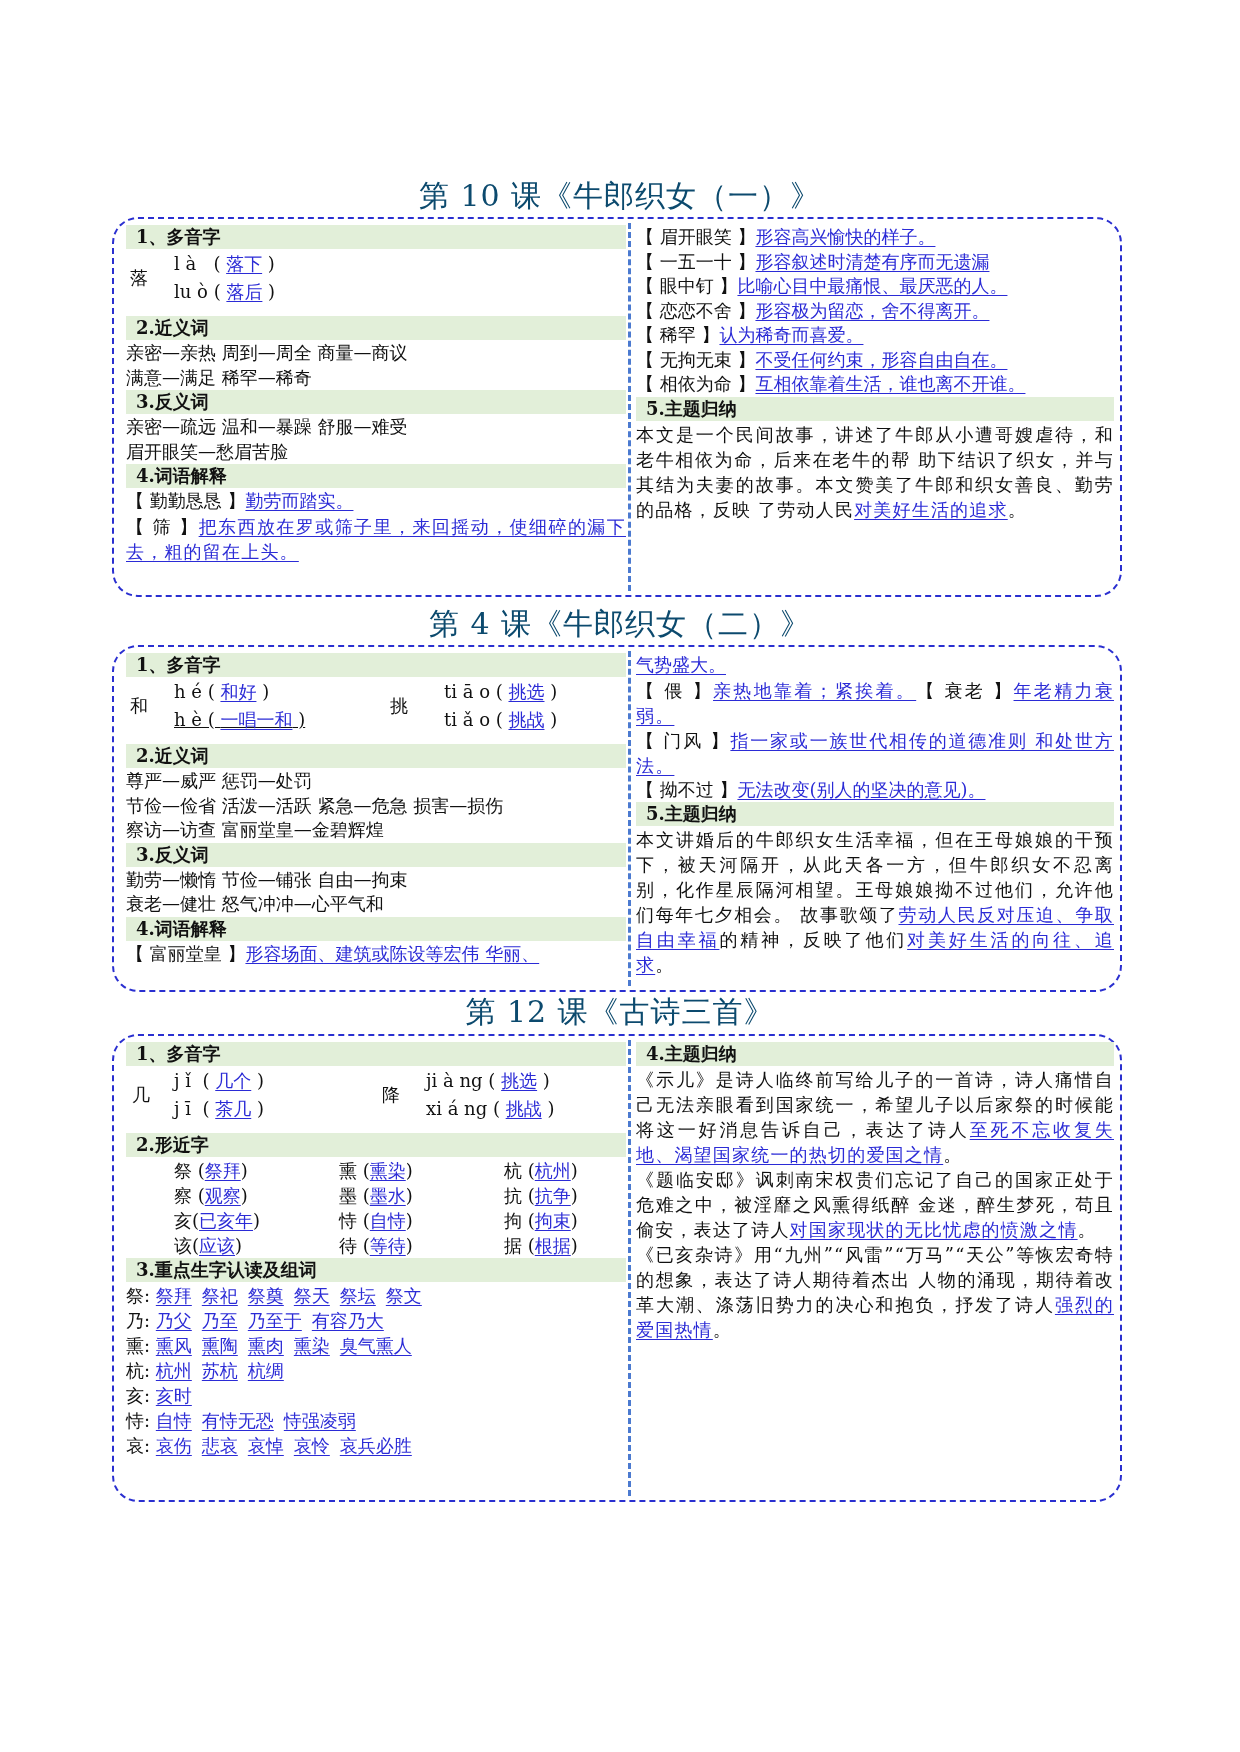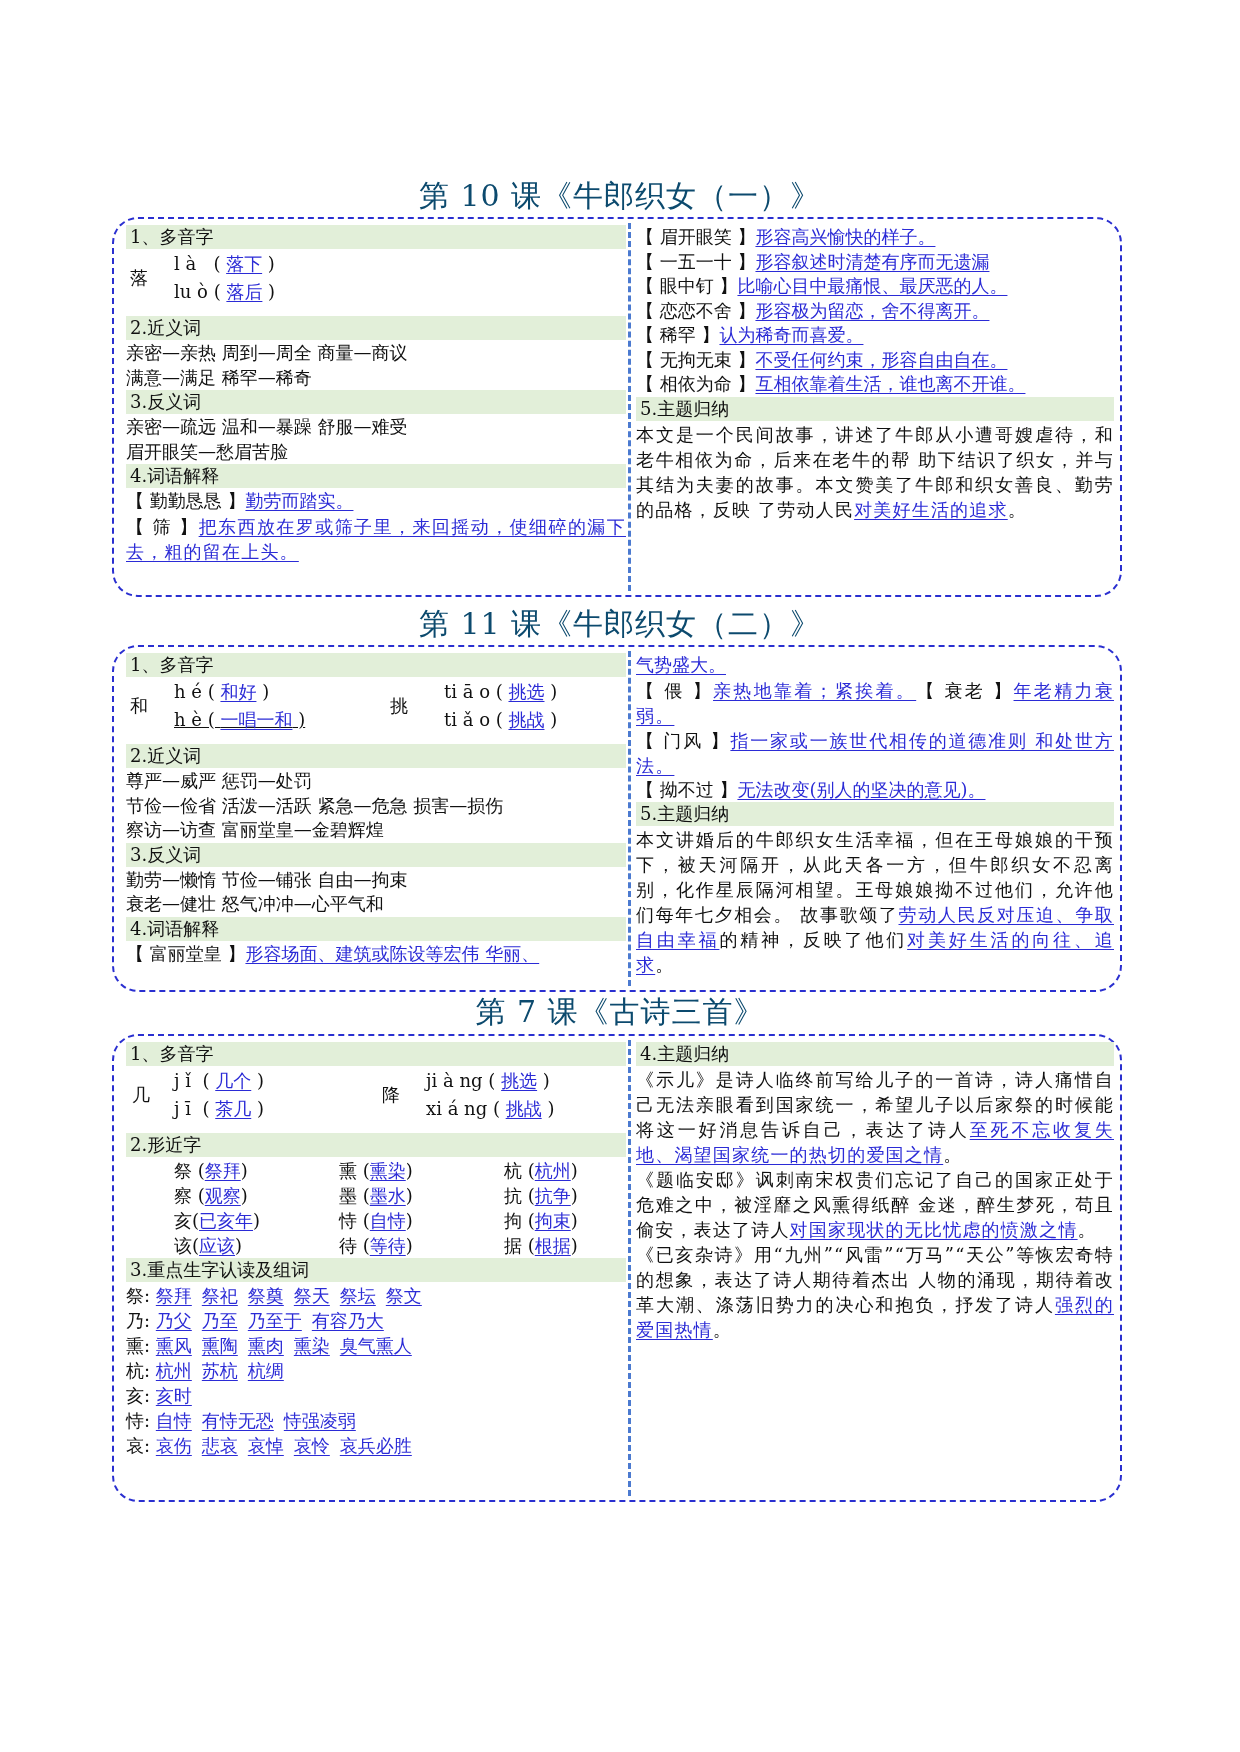--- a/index.html
+++ b/index.html
@@ -7,21 +7,21 @@
          font-family:"DejaVu Serif","Liberation Serif",serif; color:#111; }
   .title { position:absolute; left:0; width:1240px; text-align:center;
            font-size:30px; letter-spacing:1px; color:#0c4a6e; }
   .card { position:absolute; left:112px; width:1010px;
           border:2px dashed #2a2fd0; border-radius:26px; box-sizing:border-box; }
   .col { position:absolute; top:6px; box-sizing:border-box; }
   .col.left { left:12px; width:500px; }
   .col.right { left:522px; width:478px; }
   .divider { position:absolute; top:4px; bottom:4px; left:514px; width:0;
              border-left:3px dashed #4b7ad0; }
-  .hdr { background:#e2efd9; font-size:18px; line-height:24px; padding:0 4px; margin:0 0 1px 0; }
+  .hdr { background:#e2efd9; font-size:18px; line-height:24px; padding:0 10px; margin:0 0 1px 0;font-weight:bold; }
   .line { font-size:18px; line-height:24.5px; white-space:nowrap; }
   .para { font-size:18px; line-height:25px; letter-spacing:1.2px; text-align:justify; }
   .blue { color:#2b2bd6; text-decoration:underline; text-decoration-color:#2b2bd6; text-underline-offset:3px; }
   .gap { height:8px; }
   .poly { position:relative; height:58px; font-size:18px; }
   .poly .ch { position:absolute; top:16px; font-size:18px; }
   .poly .r1 { position:absolute; top:2px; white-space:nowrap; }
   .poly .r2 { position:absolute; top:30px; white-space:nowrap; }
   .grid3 { display:grid; grid-template-columns: 165px 165px 150px; padding-left:12px; }
   .grid3 div { font-size:18px; line-height:25px; white-space:nowrap;margin-left:36px; }
@@ -58,21 +58,21 @@
     <div class="line"><span>【 眼中钉 】</span><span class="blue">比喻心目中最痛恨、最厌恶的人。</span></div>
     <div class="line"><span>【 恋恋不舍 】</span><span class="blue">形容极为留恋，舍不得离开。</span></div>
     <div class="line"><span>【 稀罕 】</span><span class="blue">认为稀奇而喜爱。</span></div>
     <div class="line"><span>【 无拘无束 】</span><span class="blue">不受任何约束，形容自由自在。</span></div>
     <div class="line"><span>【 相依为命 】</span><span class="blue">互相依靠着生活，谁也离不开谁。</span></div>
     <div class="hdr">5.主题归纳</div>
     <div class="para"><span>本文是一个民间故事，讲述了牛郎从小遭哥嫂虐待，和老牛相依为命，后来在老牛的帮 助下结识了织女，并与其结为夫妻的故事。本文赞美了牛郎和织女善良、勤劳的品格，反映 了劳动人民</span><span class="blue">对美好生活的追求</span><span>。</span></div>
   </div>
 </div>
 
-<div class="title" style="top:604px;">第 11 课《牛郎织女（二）》</div>
+<div class="title" style="top:604px;">第 4 课《牛郎织女（二）》</div>
 <div class="card" style="top:645px;height:347px;">
   <div class="divider"></div>
   <div class="col left">
     <div class="hdr">1、多音字</div>
     <div class="poly">
       <span class="ch" style="left:4px;">和</span>
       <span class="r1" style="left:48px;"><span>h é</span> ( <span class="blue">和好</span> )</span>
       <span class="r2" style="left:48px;text-decoration:underline;"><span>h è</span> ( <span class="blue">一唱一和</span> )</span>
       <span class="ch" style="left:264px;">挑</span>
       <span class="r1" style="left:318px;"><span>ti ā o</span> ( <span class="blue">挑选</span> )</span>
@@ -92,21 +92,21 @@
   <div class="col right">
     <div class="line"><span class="blue">气势盛大。</span></div>
     <div class="para"><span>【 偎 】</span><span class="blue">亲热地靠着；紧挨着。</span><span>【 衰老 】</span><span class="blue">年老精力衰弱。</span></div>
     <div class="para"><span>【 门风 】</span><span class="blue">指一家或一族世代相传的道德准则 和处世方法。</span></div>
     <div class="line"><span>【 拗不过 】</span><span class="blue">无法改变(别人的坚决的意见)。</span></div>
     <div class="hdr">5.主题归纳</div>
     <div class="para"><span>本文讲婚后的牛郎织女生活幸福，但在王母娘娘的干预下，被天河隔开，从此天各一方，但牛郎织女不忍离别，化作星辰隔河相望。王母娘娘拗不过他们，允许他们每年七夕相会。 故事歌颂了</span><span class="blue">劳动人民反对压迫、争取自由幸福</span><span>的精神，反映了他们</span><span class="blue">对美好生活的向往、追求</span><span>。</span></div>
   </div>
 </div>
 
-<div class="title" style="top:992px;">第 7 课《古诗三首》</div>
+<div class="title" style="top:992px;">第 12 课《古诗三首》</div>
 <div class="card" style="top:1034px;height:468px;">
   <div class="divider"></div>
   <div class="col left">
     <div class="hdr">1、多音字</div>
     <div class="poly">
       <span class="ch" style="left:6px;">几</span>
       <span class="r1" style="left:48px;"><span>j ǐ</span>&nbsp; ( <span class="blue">几个</span> )</span>
       <span class="r2" style="left:48px;"><span>j ī</span>&nbsp; ( <span class="blue">茶几</span> )</span>
       <span class="ch" style="left:256px;">降</span>
       <span class="r1" style="left:300px;"><span>ji à ng</span> ( <span class="blue">挑选</span> )</span>

